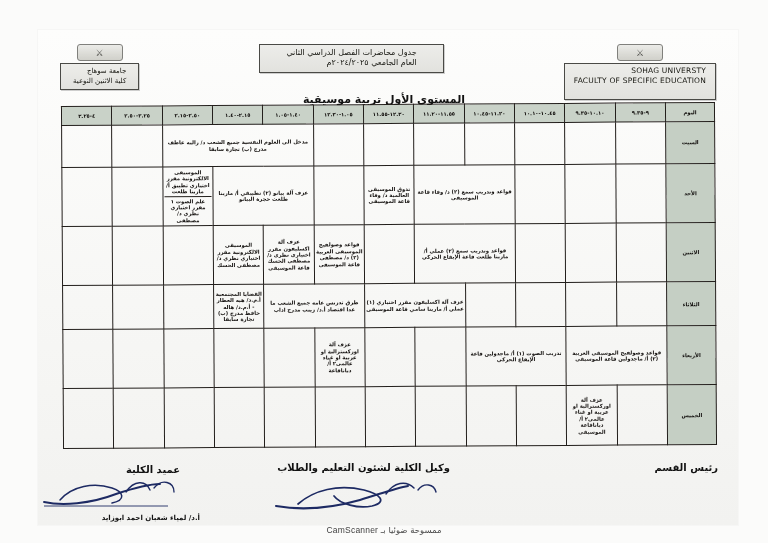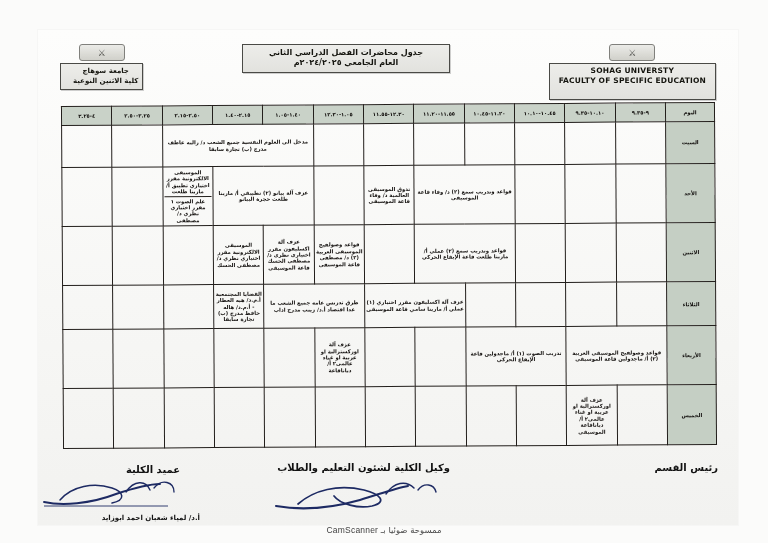--- a/index.html
+++ b/index.html
@@ -44,28 +44,28 @@
     font-size:9px;color:#3a3a36;line-height:1;
   }
   .hdr-box{
     border:1px solid #4a4a46;
     background:linear-gradient(180deg,#ededea,#e2e2de);
     padding:2px 9px 13px 9px;
     text-align:center;
     box-shadow:1px 1px 0 rgba(0,0,0,.18);
   }
   .hdr-box .l1,.hdr-box .l2{
-    font-size:7.5px;line-height:10px;font-weight:bold;white-space:nowrap;color:#15150f;
+    font-size:7.5px;line-height:10px;font-weight:normal;white-space:nowrap;color:#15150f;text-align:right;
   }
   .hdr-left .l1,.hdr-left .l2{font-size:7.5px;letter-spacing:.2px;}
   .hdr-center{margin-top:0px;}
   .hdr-center .hdr-box{padding:3px 26px 4px 26px;}
   .hdr-center .l1{font-size:8px;}
   .hdr-center .l2{font-size:8px;}
-  .hdr-right .hdr-box{padding:2px 4px 3px 12px;border-width:1px;}
+  .hdr-right .hdr-box{padding:2px 12px 3px 12px;border-width:1px;}
   .hdr-right .l1,.hdr-right .l2{font-size:7px;}
 
   
   .sheet-title{
     position:absolute;left:0;right:0;top:93px;
     text-align:center;font-size:11px;font-weight:bold;color:#111;
   }
 
   
   .tbl-wrap{
@@ -172,20 +172,21 @@
         <div class="crest-glyph">⚔</div>
       </div>
       <div class="hdr-box">
         <div class="l1">SOHAG UNIVERSTY</div>
         <div class="l2">FACULTY OF SPECIFIC EDUCATION</div>
       </div>
     </div>
 
   </div>
 
+  <div class="sheet-title">المستوى الأول تربية موسيقية</div>
 
   <div class="tbl-wrap">
     <table class="sched">
       <thead>
         <tr id="hdr-row">
             <th class="day-head">اليوم</th>
             <th>٩-٩.٣٥</th>
             <th>١٠.١٠-٩.٣٥</th>
             <th>١٠.٤٥-١٠.١٠</th>
             <th>١١.٢٠-١٠.٤٥</th>

